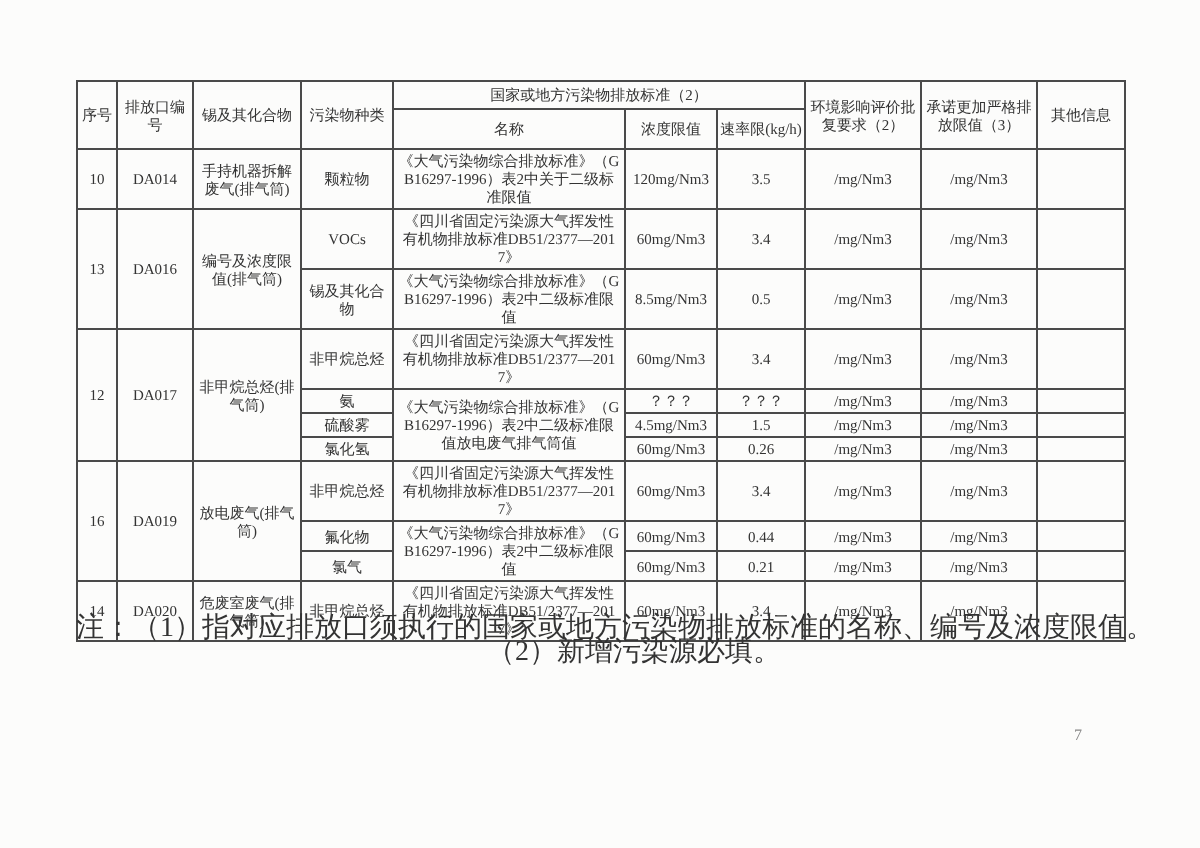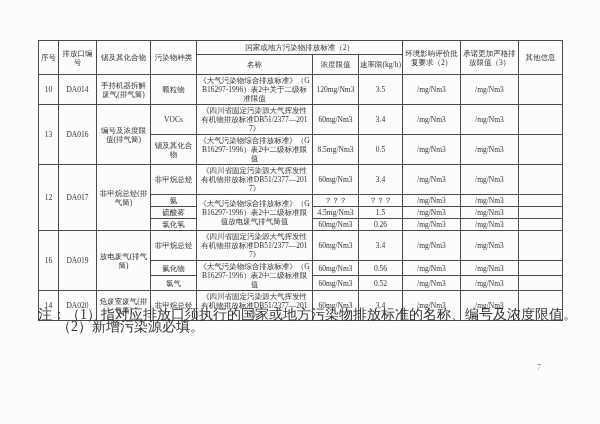--- a/index.html
+++ b/index.html
@@ -26,21 +26,21 @@
     color:#333333;
   }
   .permit th{padding:2px 1px;}
   .permit td.std{text-align:center;}
   tr.hdr1{height:14px;}
   tr.hdr2{height:20px;}
   .notes{
     position:absolute;left:38px;top:309px;
     font-size:14px;line-height:12px;color:#333333;
   }
-  .notes .indent{padding-left:19px;}
+  .notes .indent{padding-left:19px;text-align:center;}
   .pageno{
     position:absolute;left:537px;top:363px;
     font-size:8px;color:#8a8a8a;
   }
 </style>
 </head>
 <body>
 
 <div class="sheet">
 
@@ -154,29 +154,29 @@
           <td>60mg/Nm3</td>
           <td>3.4</td>
           <td>/mg/Nm3</td>
           <td>/mg/Nm3</td>
           <td></td>
         </tr>
         <tr>
           <td>氟化物</td>
           <td rowspan="2" class="std">《大气污染物综合排放标准》（GB16297-1996）表2中二级标准限值</td>
           <td>60mg/Nm3</td>
-          <td>0.56</td>
+          <td>0.44</td>
           <td>/mg/Nm3</td>
           <td>/mg/Nm3</td>
           <td></td>
         </tr>
         <tr>
           <td>氯气</td>
           <td>60mg/Nm3</td>
-          <td>0.52</td>
+          <td>0.21</td>
           <td>/mg/Nm3</td>
           <td>/mg/Nm3</td>
           <td></td>
         </tr>
         <tr>
           <td>14</td>
           <td>DA020</td>
           <td>危废室废气(排气筒)</td>
           <td>非甲烷总烃</td>
           <td class="std">《四川省固定污染源大气挥发性有机物排放标准DB51/2377—2017》</td>

